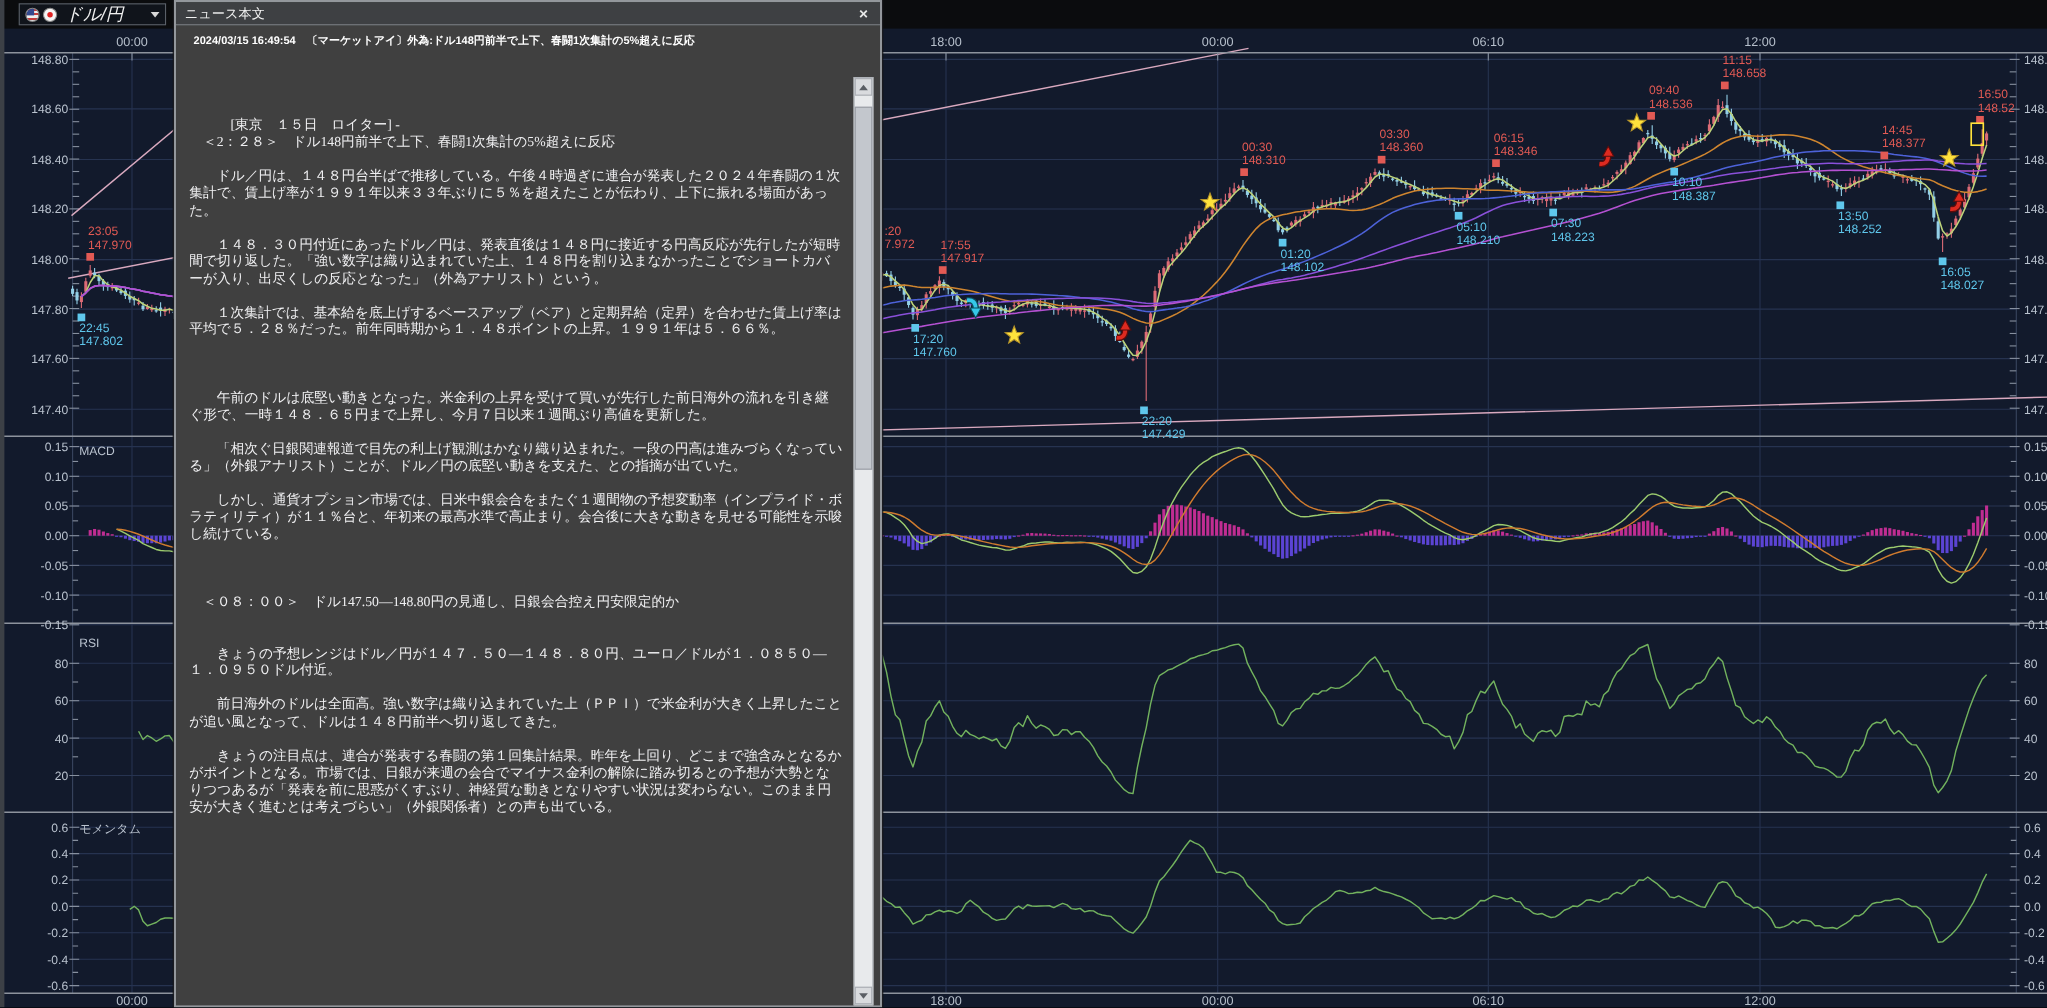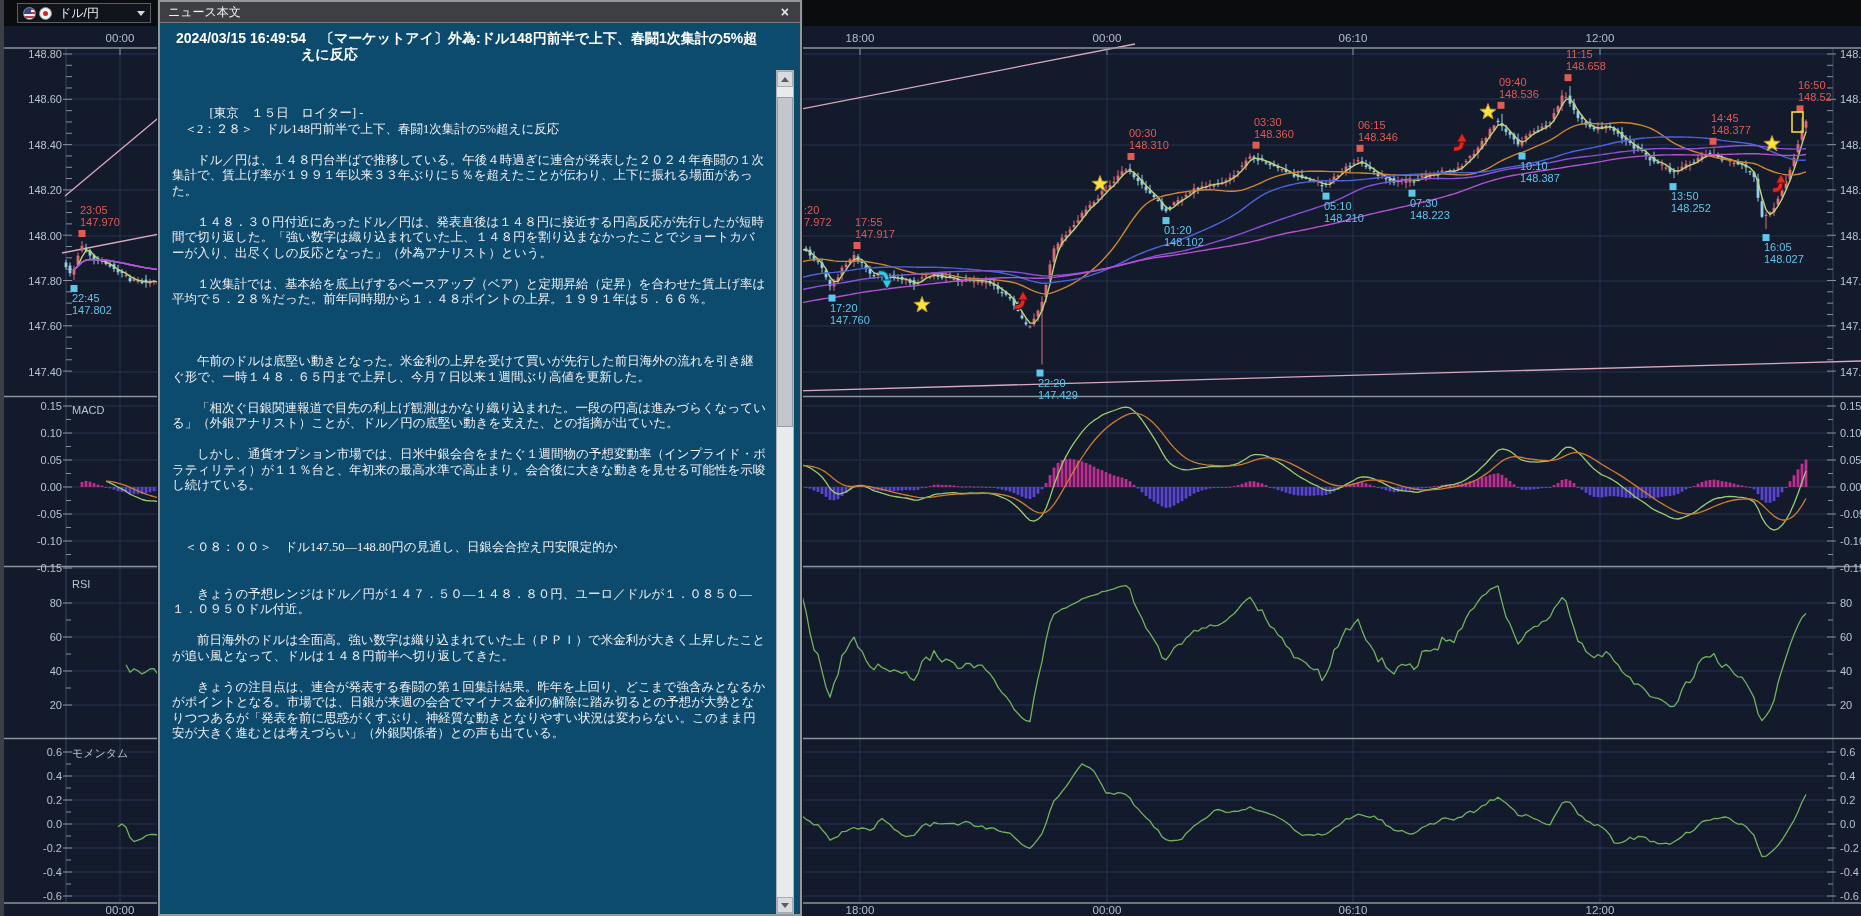--- a/index.html
+++ b/index.html
@@ -11,31 +11,31 @@
   
   #topbar{position:absolute;left:0;top:0;width:1861px;height:26px;background:#0b0c0e;z-index:2;}
   #left-chrome{position:absolute;left:0;top:0;width:4px;height:916px;background:#3c4046;z-index:3;}
   #pair-selector{position:absolute;left:17px;top:3px;width:134px;height:20px;background:#10141b;
       border:1px solid #5a6068;display:flex;align-items:center;padding:0 5px;z-index:4;cursor:default;}
   .flag{width:13px;height:13px;border-radius:50%;border:1px solid #888;flex:0 0 auto;position:relative;overflow:hidden;}
   .flag-us{background:repeating-linear-gradient(180deg,#c23b3b 0 2px,#eee 2px 4px);margin-right:3px;}
   .flag-us::after{content:"";position:absolute;left:0;top:0;width:7px;height:6px;background:#33498e;}
   .flag-jp{background:#f4f4f4;margin-right:7px;}
   .flag-jp::after{content:"";position:absolute;left:3px;top:3px;width:5px;height:5px;border-radius:50%;background:#d22;}
-  #pair-label{color:#f0f0f0;font-size:12px;white-space:nowrap;}
+  #pair-label{color:#f0f0f0;font-size:16px;white-space:nowrap;font-style:italic;}
   #pair-caret{margin-left:auto;width:0;height:0;border-left:4px solid transparent;border-right:4px solid transparent;
       border-top:5px solid #d8d8d8;}
   
   #news{position:absolute;left:158px;top:0;width:644px;height:916px;z-index:10;
-      background:#0c4a6e;border:2px solid #93979c;outline:1px solid #141518;}
+      background:#404040;border:2px solid #93979c;outline:1px solid #141518;}
   #news-titlebar{position:relative;height:21px;background:#3e4043;border-bottom:1px solid #797d82;
       display:flex;align-items:center;padding:0 8px;}
   #news-title{color:#f2f2f2;font-size:12px;}
   #news-close{margin-left:auto;color:#e8e8e8;font-size:14px;font-weight:bold;line-height:14px;cursor:default;padding:0 3px;}
-  #news-headline{padding:7px 34px 0 16px;color:#ffffff;font-size:14px;font-weight:bold;line-height:16px;
+  #news-headline{padding:7px 34px 0 16px;color:#ffffff;font-size:10px;font-weight:bold;line-height:16px;
       padding-left:141px;text-indent:-125px;}
   #news-body{position:absolute;left:12px;right:34px;top:68px;bottom:0;overflow:hidden;
       color:#f0f0f2;font-size:12.5px;line-height:15.5px;padding-top:36px;font-family:Liberation Serif, serif;}
   .para{white-space:pre-wrap;word-break:break-all;}
   .para.blank{height:15.5px;}
   #news-scrollbar{position:absolute;right:6px;top:68px;bottom:0;width:18px;background:#e8eaec;
       border:1px solid #aeb2b8;}
   .sb-btn{position:absolute;left:0;width:16px;height:16px;background:#d9dbde;border:1px solid #a7abb1;
       display:flex;align-items:center;justify-content:center;}
   #sb-up{top:0;}

